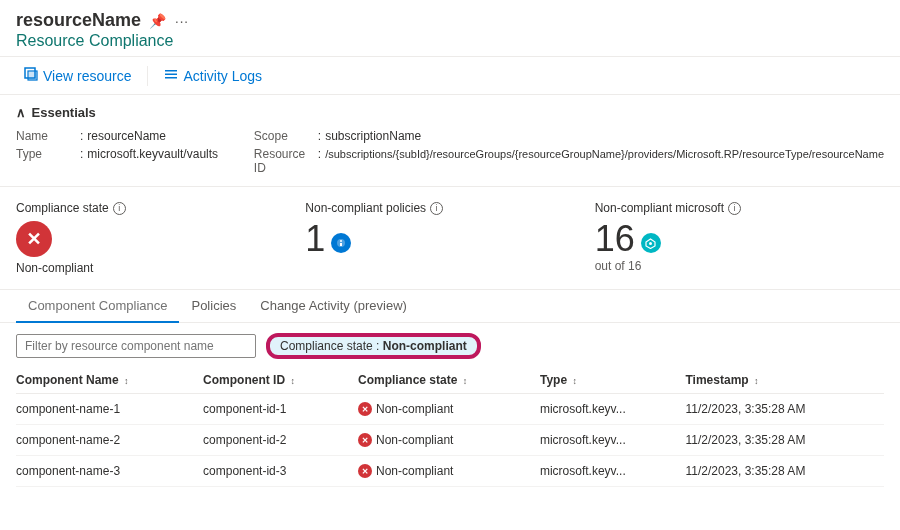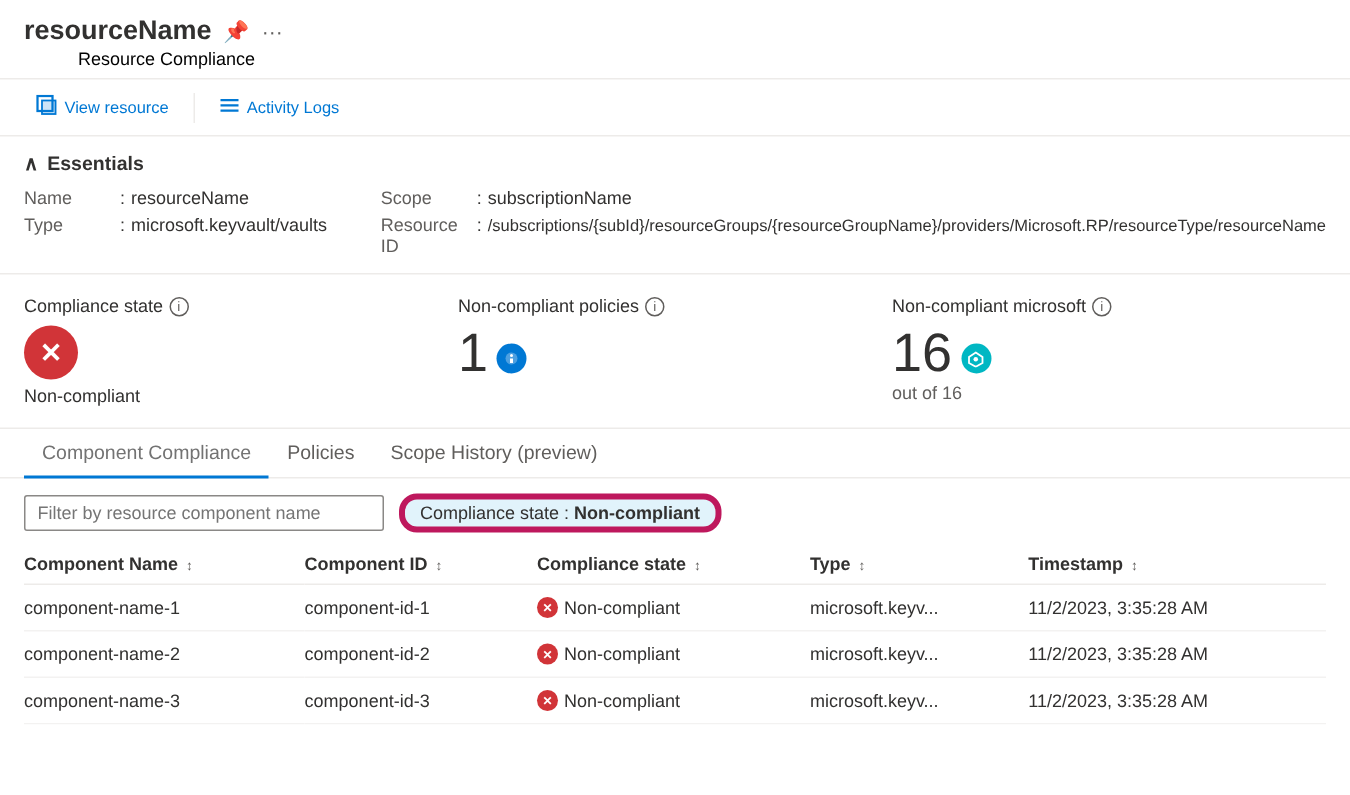--- a/index.html
+++ b/index.html
@@ -3,25 +3,25 @@
   <meta charset="utf-8">
   <style>
     * { box-sizing: border-box; margin: 0; padding: 0; }
     body { font-family: 'Segoe UI', Arial, sans-serif; font-size: 13px; color: #323130; background: #fff; width: 900px; height: 530px; overflow: hidden; }
     
     
     .header { padding: 10px 16px 6px; border-bottom: 1px solid #edebe9; }
     .header-title { display: flex; align-items: center; gap: 8px; }
     .resource-name { font-size: 18px; font-weight: 700; color: #323130; }
     .header-icon { color: #605e5c; cursor: pointer; font-size: 14px; }
-    .subtitle { font-size: 12px; color: #000000; margin-top: 1px; margin-left: 36px; }
+    .subtitle { font-size: 16px; color: #0f766e; margin-top: 1px; }
     
     
     .toolbar { display: flex; align-items: center; gap: 4px; padding: 6px 16px; border-bottom: 1px solid #edebe9; }
-    .toolbar-btn { display: flex; align-items: center; gap: 5px; padding: 4px 8px; background: none; border: none; cursor: pointer; color: #0078d4; font-size: 11px; border-radius: 2px; }
+    .toolbar-btn { display: flex; align-items: center; gap: 5px; padding: 4px 8px; background: none; border: none; cursor: pointer; color: #0078d4; font-size: 14px; border-radius: 2px; }
     .toolbar-divider { width: 1px; height: 20px; background: #edebe9; margin: 0 4px; }
     
     
     .essentials { padding: 10px 16px; border-bottom: 1px solid #edebe9; }
     .essentials-header { display: flex; align-items: center; gap: 6px; font-size: 13px; font-weight: 600; margin-bottom: 8px; color: #323130; cursor: pointer; }
     .essentials-grid { display: grid; grid-template-columns: 1fr 1fr; gap: 2px 16px; }
     .essentials-row { display: flex; align-items: baseline; gap: 4px; font-size: 12px; padding: 1px 0; }
     .essentials-label { color: #605e5c; min-width: 60px; }
     .essentials-value { color: #323130; font-size: 12px; }
     
@@ -174,21 +174,21 @@
 </div>
 
 <div class="tabs">
   <div class="tab active">
     <span>Component Compliance</span>
   </div>
   <div class="tab">
     <span>Policies</span>
   </div>
   <div class="tab">
-    <span>Scope History (preview)</span>
+    <span>Change Activity (preview)</span>
   </div>
 </div>
 
 <div class="filter-row">
   <input class="filter-input" type="text" placeholder="Filter by resource component name" style="">
   <div class="compliance-badge">
     <span>Compliance state : </span><strong>Non-compliant</strong>
   </div>
 </div>
 

